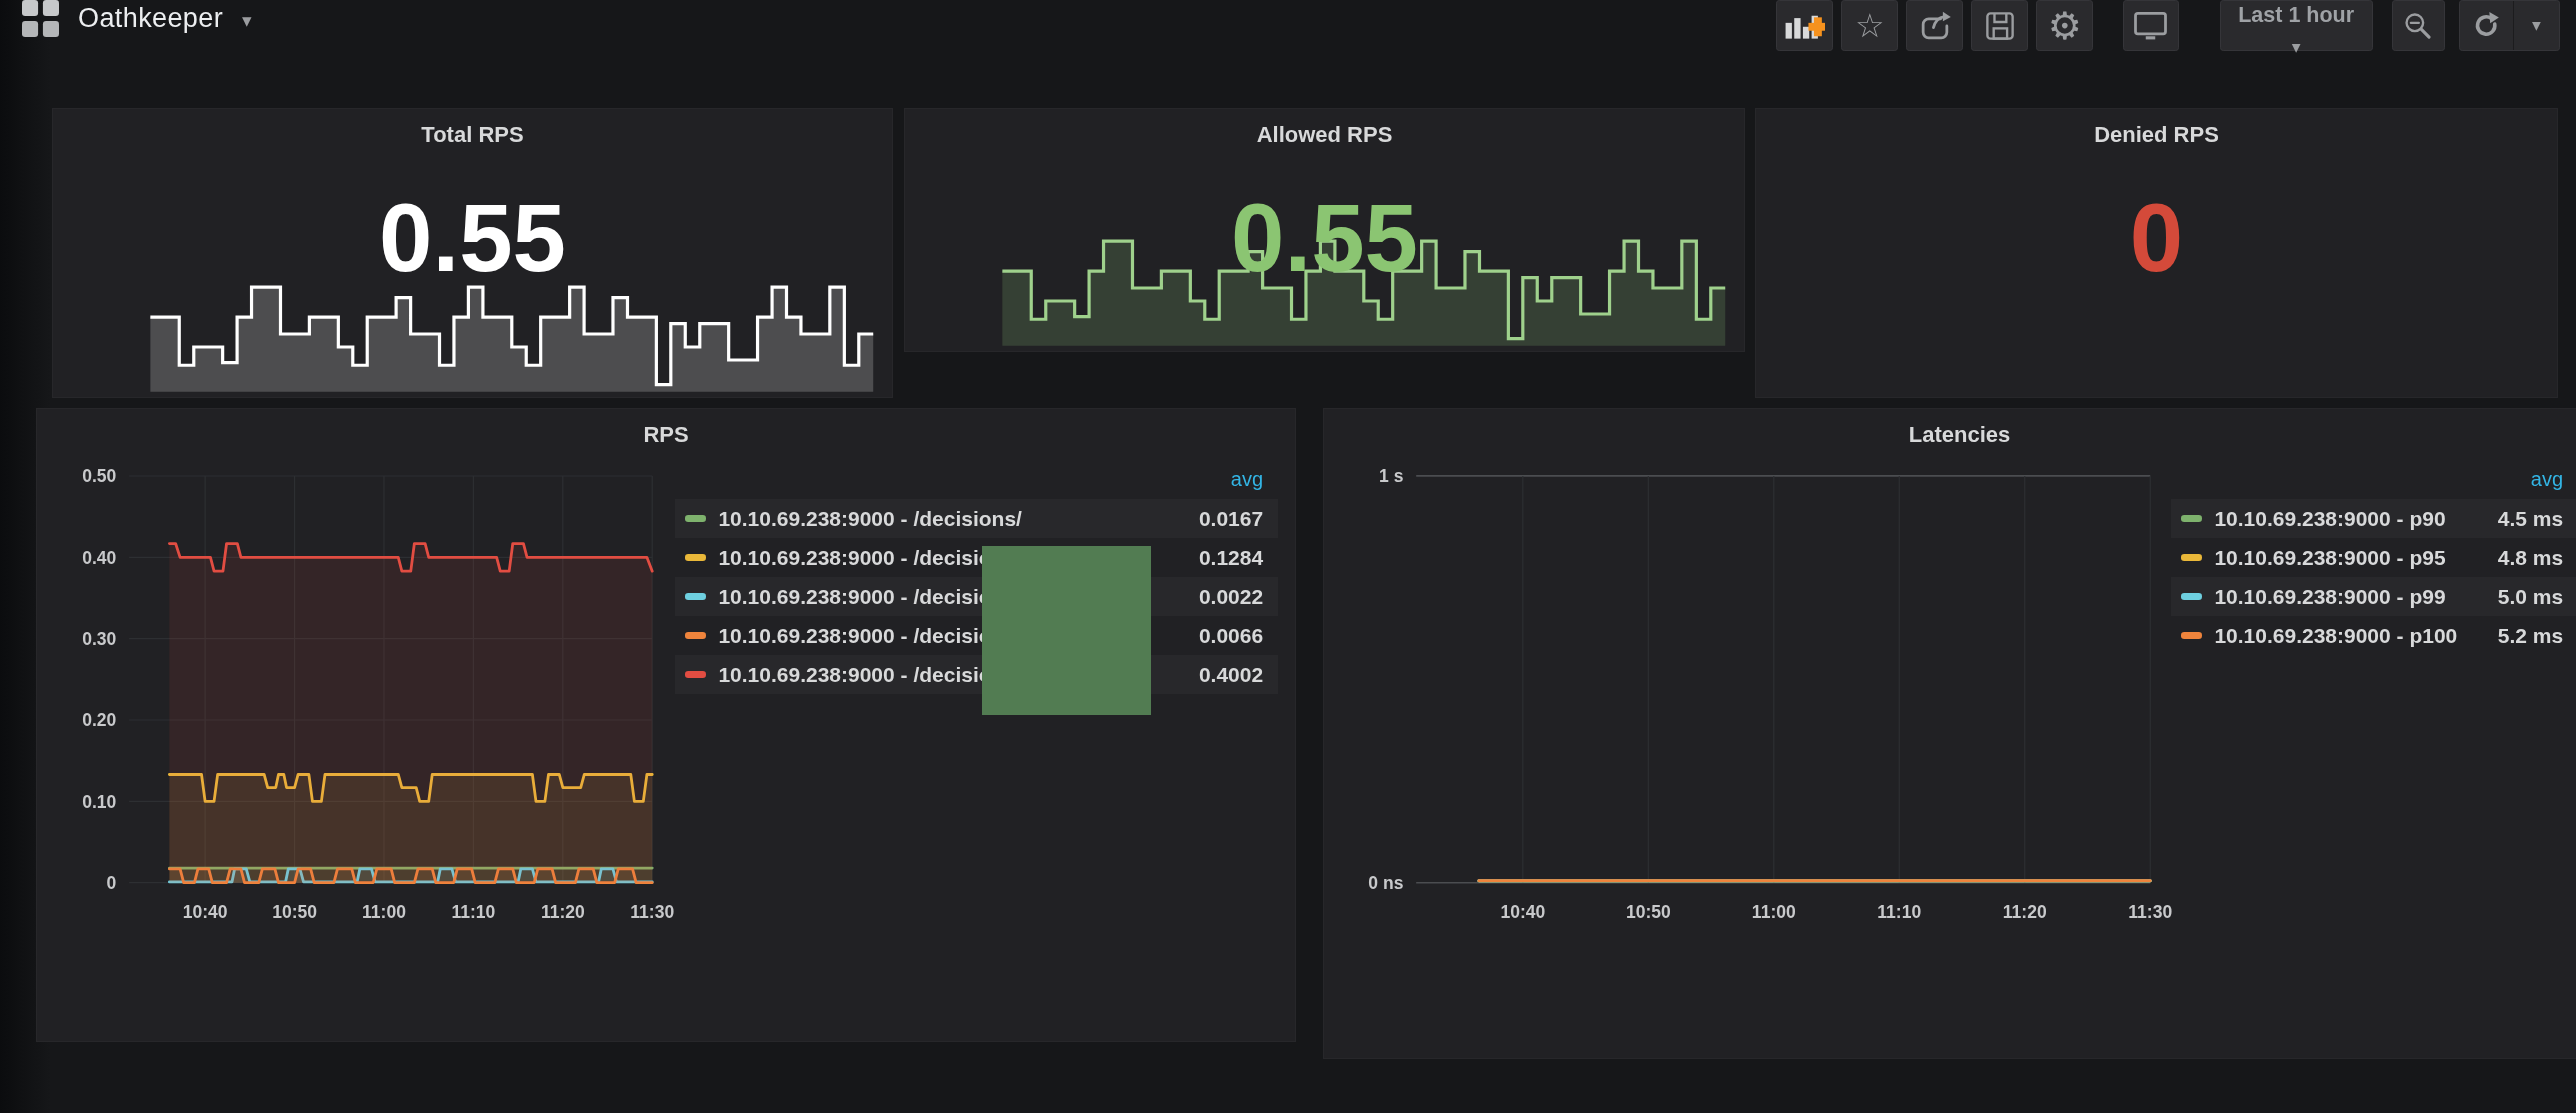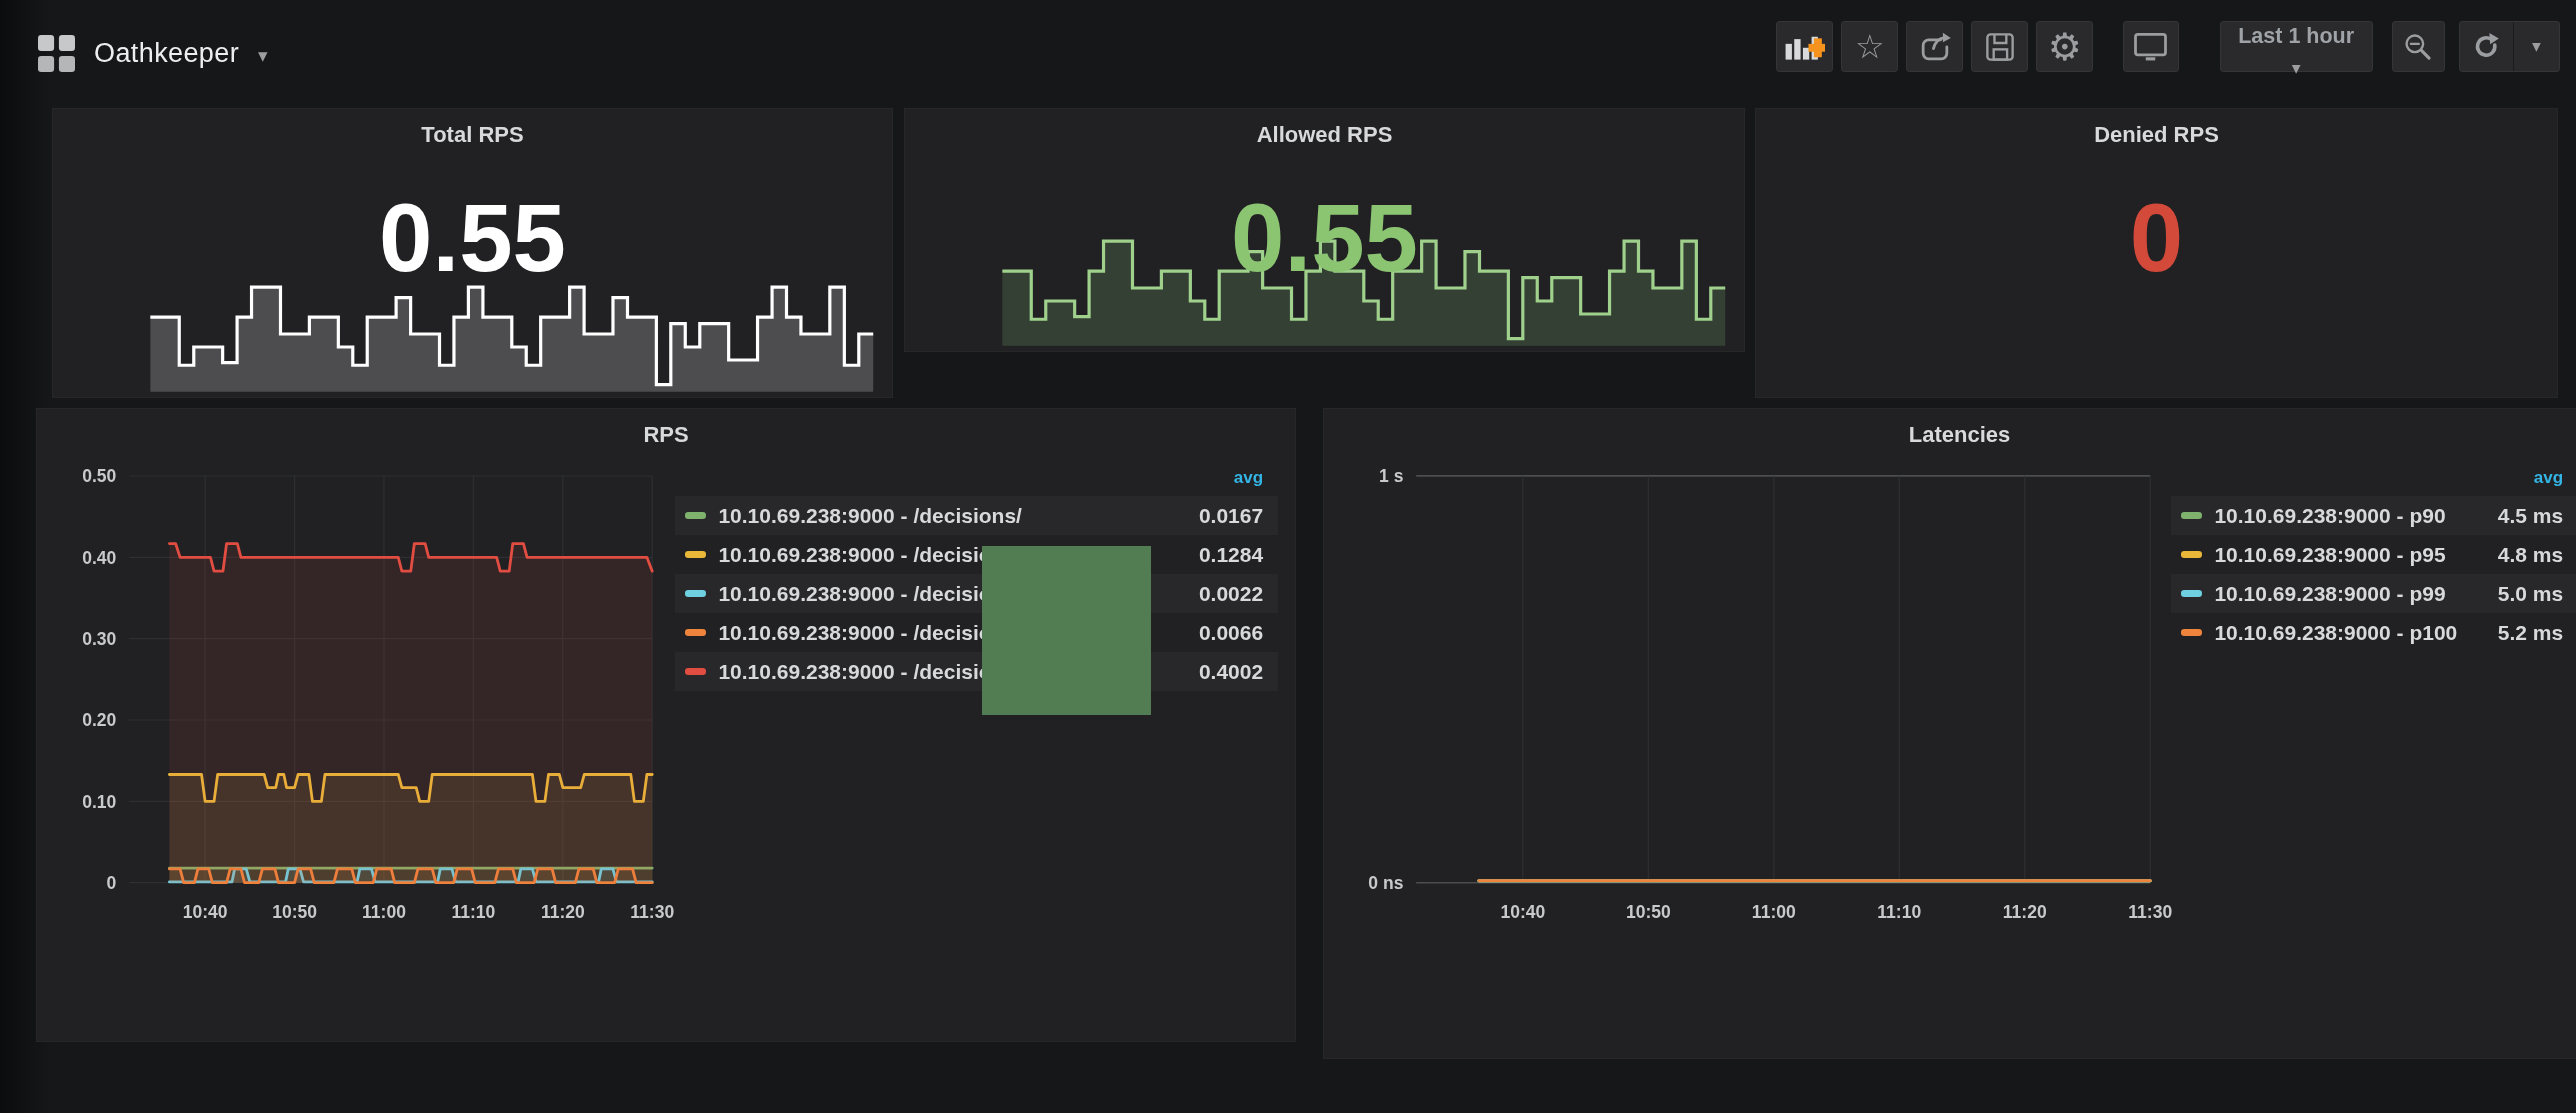--- a/index.html
+++ b/index.html
@@ -3,21 +3,21 @@
 <meta charset="utf-8">
 <style>
   * { margin:0; padding:0; box-sizing:border-box; }
   html,body { background:#161719; }
   body { font-family:"Liberation Sans", sans-serif; width:2576px; height:1113px; overflow:hidden; }
   .screen { position:relative; width:2576px; height:1113px; background:#161719; }
   .shade { position:absolute; left:0; top:0; width:51px; height:100%;
            background:linear-gradient(90deg,#0b0c0e,rgba(22,23,25,0)); z-index:0; }
 
   
-  .navbar { position:relative; height:72px; display:flex; align-items:flex-end; padding:0 16px 0 38px; z-index:2; }
+  .navbar { position:relative; height:72px; display:flex; align-items:flex-start; padding:0 16px 0 22px; z-index:2; }
   .brand { display:flex; align-items:center; gap:19px; cursor:pointer; }
   .brand-title { font-size:27px; color:#eceef0; letter-spacing:0.4px; }
   .brand-caret { font-size:19px; color:#9b9da0; transform:translateY(2.4px); }
   .nav-spacer { flex:1; }
   .toolbar { display:flex; align-items:center; gap:8px; }
   .tbtn { height:51px; width:57px; border-radius:3.2px; background:#2a2a2d; border:0.8px solid #353539;
           display:flex; align-items:center; justify-content:center; cursor:pointer; }
   .tbtn .uni { color:#9b9da0; }
   .tbtn.tv { margin-left:21.5px; width:56px; }
   .tbtn.timepicker { margin-left:33px; width:auto; padding:0 17.5px; gap:9px;flex-direction:column; }
@@ -38,21 +38,21 @@
                 font-size:96px; font-weight:700; line-height:1.1; z-index:3; }
   .spark { position:absolute; left:8px; bottom:4.8px; z-index:2; }
 
   
   .chart-svg { position:absolute; left:6.4px; top:46px; overflow:visible; }
   .axis { fill:#c8c9cb; font-size:22px; font-weight:600; font-family:"Liberation Sans",sans-serif; }
   .legend { position:absolute; top:56px; z-index:2; }
   #rps .legend { left:638px; right:17.5px; }
   #lat .legend { left:847px; right:17.5px; }
   .legend-head { display:flex; justify-content:flex-end; padding:3.2px 14.4px 8px 0;
-                 font-size:17px; font-weight:700;text-align:center; }
+                 font-size:20px; font-weight:400;text-align:center; }
   .legend-row { display:flex; align-items:center; height:39px; font-size:21px; font-weight:600;
                 color:#d8d9da; padding:0 14.4px 0 9.6px; cursor:pointer; }
   .legend-row.alt { background:rgba(255,255,255,0.035); }
   .swatch { width:21px; height:6.4px; border-radius:3.2px; margin-right:12.8px; flex:none; }
   .lname { flex:1; white-space:nowrap; overflow:hidden; }
   .lval { margin-left:16px; white-space:nowrap; }
   #rps .green-overlay { position:absolute; left:945px; top:137px; width:169px; height:169px; z-index:5; }
 </style>
 </head>
 <body>

